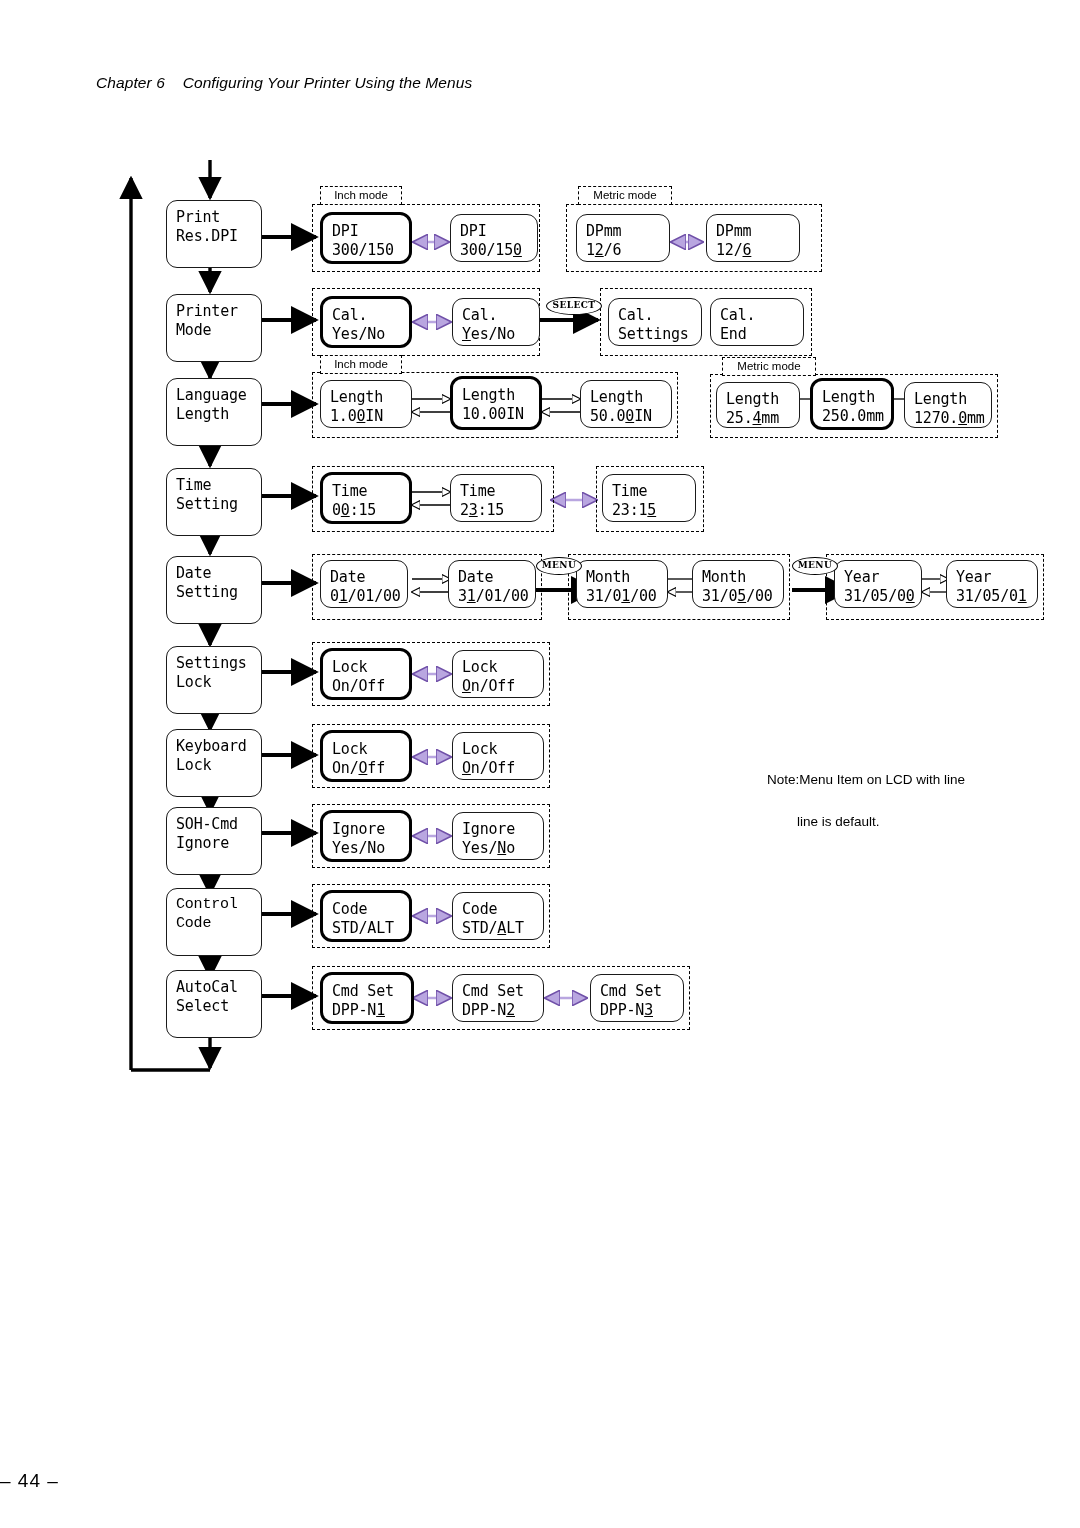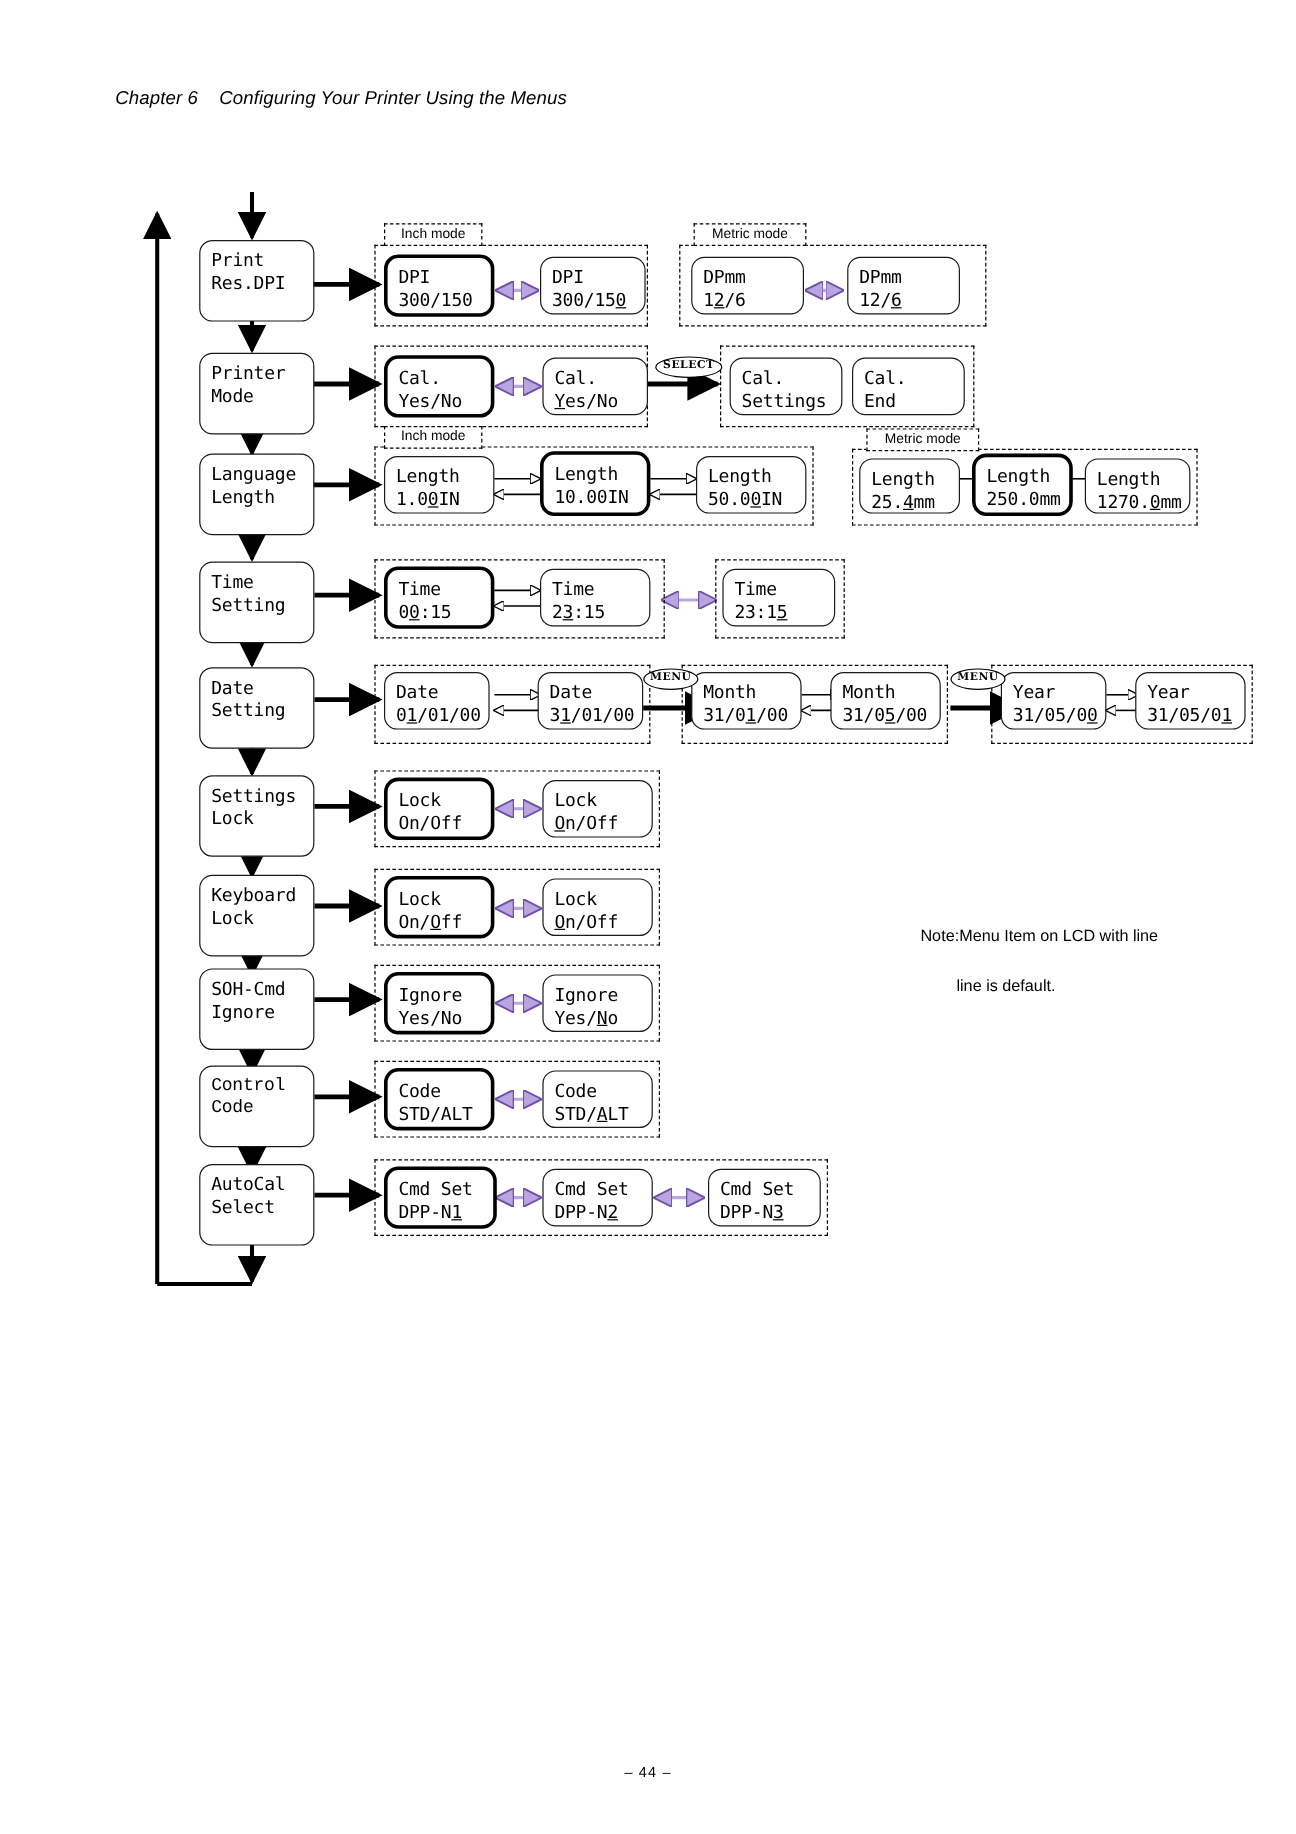--- a/index.html
+++ b/index.html
@@ -4,22 +4,22 @@
 <style>
   html,body{margin:0;padding:0;background:#fff;}
   body{width:1080px;height:1528px;position:relative;
        font-family:"Liberation Sans",sans-serif;color:#000;}
 
   
   .chapter-head{position:absolute;left:96px;top:74px;font-style:italic;
                 font-size:15.5px;letter-spacing:.1px;white-space:nowrap;}
   .chapter-head b{font-weight:normal;font-style:italic;}
   .chapter-head .ttl{font-weight:normal;}
-  .page-num{position:absolute;left:0;right:0;top:1470px;text-align:center;
-            font-size:12px;letter-spacing:1px;}
+  .page-num{position:absolute;left:0;right:0;top:1470px;
+            font-size:19px;letter-spacing:1px;}
 
   
   #diagram{position:absolute;left:0;top:0;width:1080px;height:1100px;}
   #diagram svg{position:absolute;left:0;top:0;}
 
   
   .box{position:absolute;box-sizing:border-box;border:1.3px solid #1a1a1a;
        border-radius:11px;background:#fff;
        font-family:"DejaVu Sans Mono","Liberation Mono",monospace;
        font-size:15px;line-height:1.24;padding:7px 8px 6px 9px;

